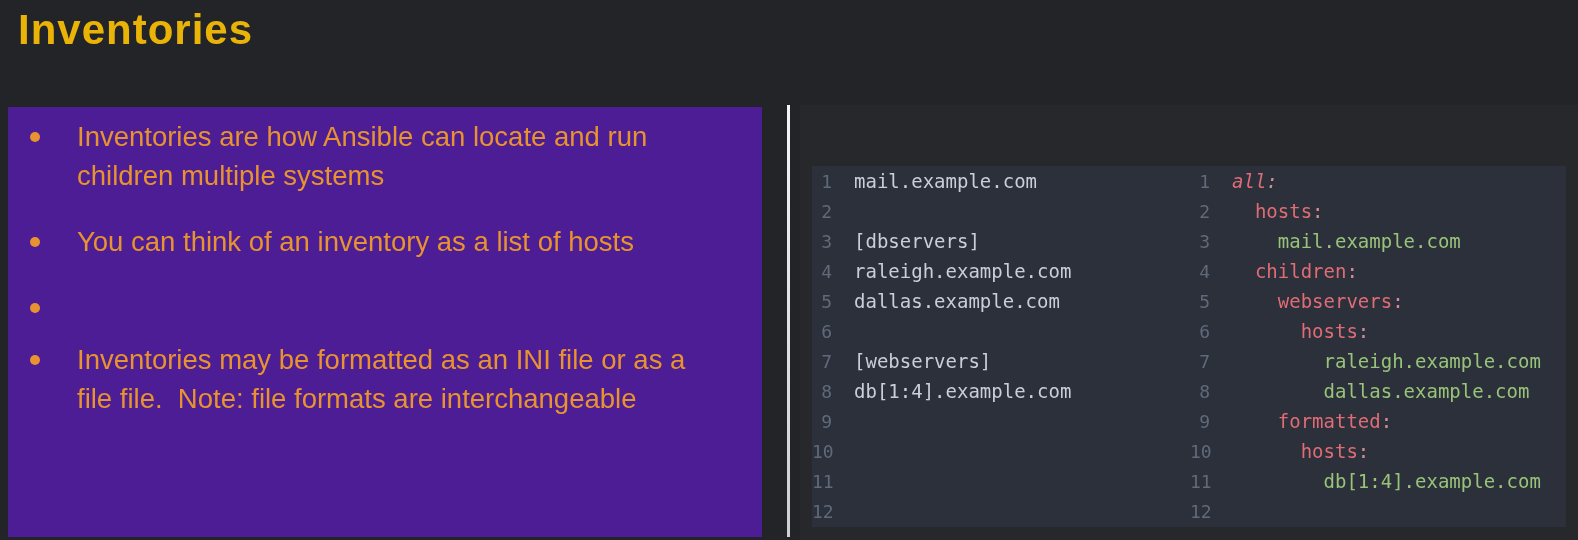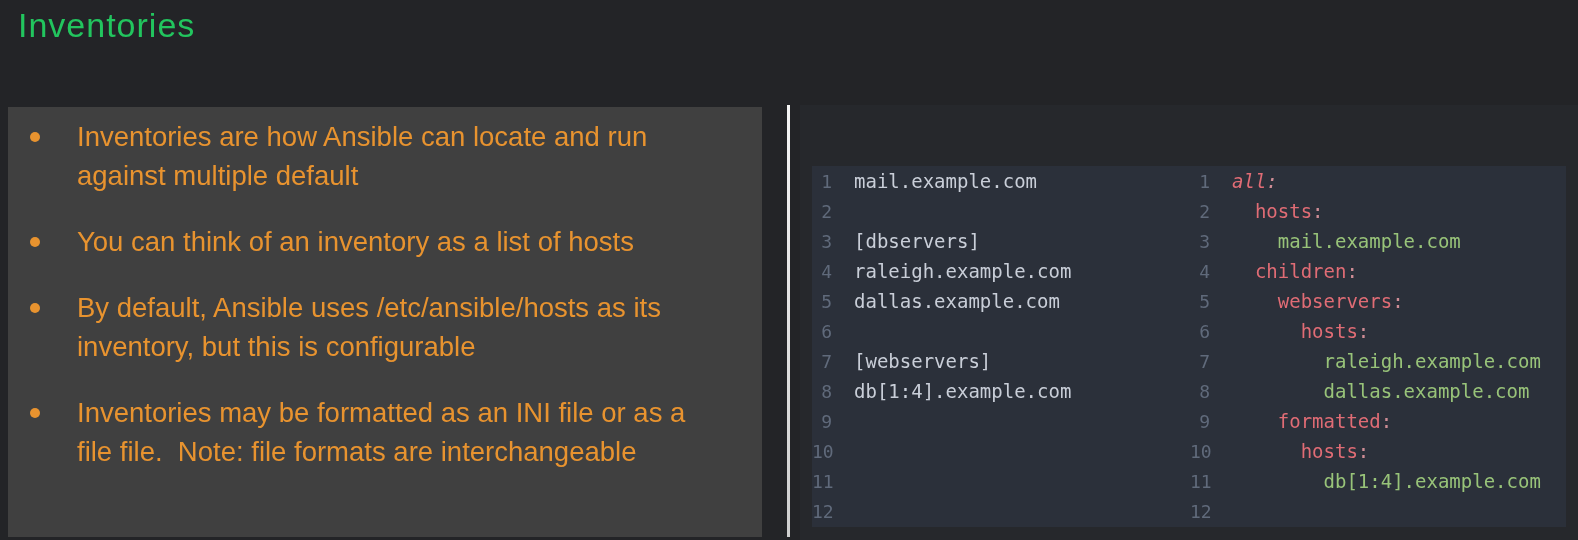--- a/index.html
+++ b/index.html
@@ -7,29 +7,29 @@
     width:1578px; height:540px;
     background:#232427;
     position:relative;
     overflow:hidden;
     font-family:"Liberation Sans", sans-serif;
   }
 
   
   .slide-title {
     position:absolute; left:18px; top:6px;
-    font-size:34px; font-weight:400; letter-spacing:1px;
-    color:#22c55e;
+    font-size:42px; font-weight:700; letter-spacing:1px;
+    color:#eab308;
   }
 
   
   .bullet-panel {
     position:absolute; left:8px; top:107px;
     width:754px; height:430px;
-    background:#404040;
+    background:#4c1d95;
   }
   .bullet-list {
     list-style:none; margin:0; padding:10px 0 0 22px;
   }
   .bullet-item { display:flex; margin-bottom:27px; }
   .bullet-dot {
     width:10px; height:10px; border-radius:50%;
     flex:none; margin-top:15px;
   }
   .bullet-lines {
@@ -74,29 +74,28 @@
 </style>
 </head>
 <body>
 
 <div class="slide-title">Inventories</div>
 
 <div class="bullet-panel">
   <ul class="bullet-list" id="bullet-list">
       <li class="bullet-item">
         <span class="bullet-dot" style="background: rgb(232, 147, 47);"></span>
-        <div class="bullet-lines" style="color: rgb(232, 147, 47);"><div>Inventories are how Ansible can locate and run</div><div>against multiple default</div></div>
+        <div class="bullet-lines" style="color: rgb(232, 147, 47);"><div>Inventories are how Ansible can locate and run</div><div>children multiple systems</div></div>
       </li>
       <li class="bullet-item">
         <span class="bullet-dot" style="background: rgb(232, 147, 47);"></span>
         <div class="bullet-lines" style="color: rgb(232, 147, 47); text-align: center;"><div>You can think of an inventory as a list of hosts</div></div>
       </li>
       <li class="bullet-item">
         <span class="bullet-dot" style="background: rgb(232, 147, 47);"></span>
-        <div class="bullet-lines" style="color: rgb(232, 147, 47);"><div>By default, Ansible uses /etc/ansible/hosts as its</div><div>inventory, but this is configurable</div></div>
       </li>
       <li class="bullet-item">
         <span class="bullet-dot" style="background: rgb(232, 147, 47);"></span>
         <div class="bullet-lines" style="color: rgb(232, 147, 47);"><div>Inventories may be formatted as an INI file or as a</div><div>file file.  Note: file formats are interchangeable</div></div>
       </li>
     </ul>
 </div>
 
 <div class="divider"></div>
 

